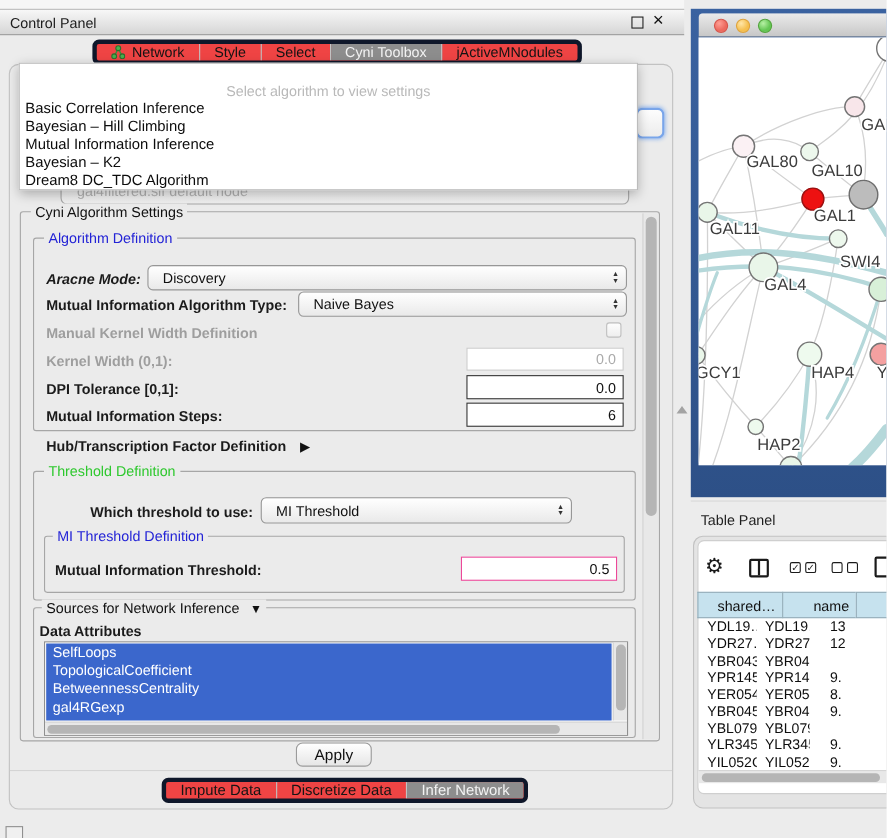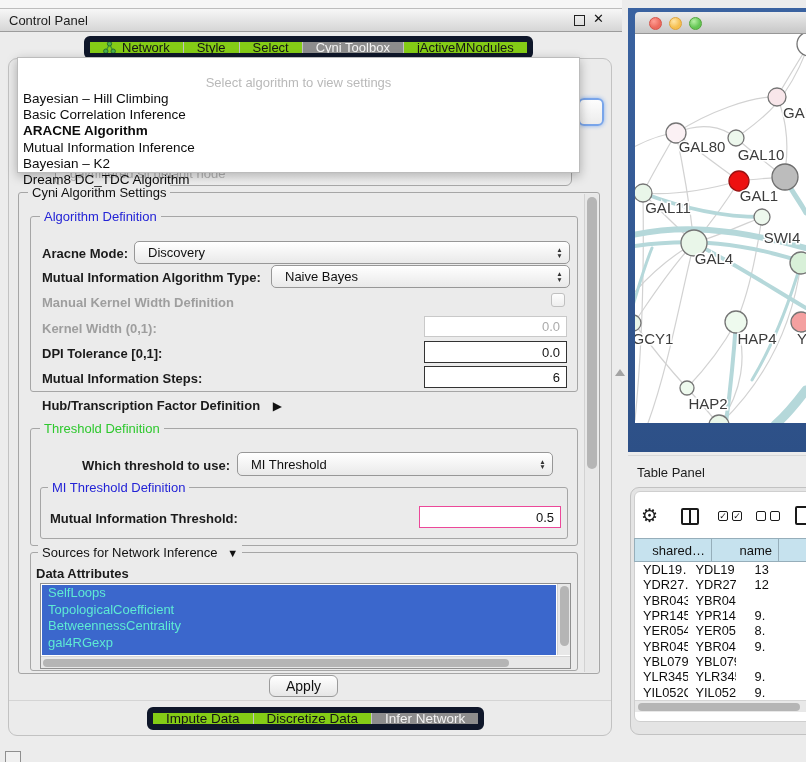--- a/index.html
+++ b/index.html
@@ -8,21 +8,21 @@
   .screen{position:relative;width:806px;height:762px;background:#ececec;overflow:hidden;}
 
   
   .topstrip{position:absolute;left:0;top:0;width:622px;height:8px;background:#f6f6f6;}
   .cp-titlebar{position:absolute;left:0;top:8px;width:622px;height:24px;
     background:linear-gradient(#f7f7f7,#d6d6d6);border-top:1px solid #bdbdbd;border-bottom:1px solid #9c9c9c;}
   .cp-title{position:absolute;left:9px;top:4px;font-size:13px;color:#1c1c1c;}
   .btn-float{position:absolute;left:574px;top:6px;width:11px;height:11px;border:1.5px solid #222;background:transparent;}
   .btn-close{position:absolute;left:593px;top:2px;font-size:13px;font-weight:bold;color:#111;}
 
-  .seg{position:absolute;display:flex;height:23px;border:6px solid #0f172a;border-radius:6px;overflow:hidden;background:#84cc16;justify-content:flex-end;}
+  .seg{position:absolute;display:flex;height:23px;border:4px solid #0f172a;border-radius:6px;overflow:hidden;background:#ef4444;justify-content:flex-end;}
   .seg .tab{display:flex;align-items:center;padding:0 13px;font-size:13px;color:#141414;border-right:1px solid #c3c3c3;white-space:nowrap;}
   .seg .tab:last-child{border-right:none;}
   .seg .tab.sel{background:#8d8d8d;color:#f3f3f3;}
   .tab .ticon{margin-right:6px;display:inline-flex;}
 
   .cp-panel{position:absolute;left:8px;top:58px;width:604px;height:678px;background:#ebebeb;
     border:1px solid #c2c2c2;border-radius:9px;}
 
   
   .frag-combo{position:absolute;left:55px;top:160px;width:517px;height:26px;border:1px solid #a8a8a8;
@@ -60,21 +60,21 @@
   .tfield.dis{border:1px solid #c9c9c9;color:#ababab;}
 
   .checkbox{position:absolute;width:14px;height:14px;border:1px solid #c0c0c0;border-radius:3px;
     background:linear-gradient(#fdfdfd,#eeeeee);}
 
   .arrow-right{display:inline-block;margin-left:9px;font-size:12px;color:#111;}
   .arrow-down{display:inline-block;margin-left:6px;font-size:11px;color:#111;}
 
   .attr-list{position:absolute;left:40px;top:583px;width:531px;height:86px;background:#ffffff;border:1px solid #8f8f8f;}
   .attr-items{position:absolute;left:1px;top:1px;width:514px;height:70px;background:#3b67cc;}
-  .attr-item{height:16.5px;line-height:16.5px;padding-left:6px;font-size:13px;color:#5eead4;white-space:nowrap;}
+  .attr-item{height:16.5px;line-height:16.5px;padding-left:6px;font-size:13px;color:#ffffff;white-space:nowrap;}
   .sb-v{position:absolute;background:#e8e8e8;border-left:1px solid #d2d2d2;}
   .sb-h{position:absolute;background:#e8e8e8;border-top:1px solid #d5d5d5;}
   .sb-thumb-v{position:absolute;left:1.5px;width:9px;background:#b5b5b5;border-radius:5px;}
   .sb-thumb-h{position:absolute;top:1.5px;height:8px;background:#b5b5b5;border-radius:5px;}
 
   .apply-btn{position:absolute;left:269px;top:675px;width:69px;height:22px;border:1px solid #9b9b9b;border-radius:6px;
     background:linear-gradient(#ffffff,#e6e6e6);font-size:14px;color:#111;display:flex;align-items:center;justify-content:center;}
   .cp-bottomline{position:absolute;left:9px;top:700px;width:602px;height:0;border-top:1px solid #d4d4d4;}
 
   .corner-icon{position:absolute;left:5px;top:751px;width:16px;height:14px;border:1px solid #8f8f8f;background:#f0f0f0;}
@@ -156,36 +156,35 @@
   <div class="cp-panel"></div>
 
   <div class="frag-combo">
     <span class="txt">gal4filtered.sif default node</span>
   </div>
   <div class="frag-blue"></div>
 
   <div class="popup">
     <div class="ph">Select algorithm to view settings</div>
     <div id="popup-options">
+        <div class="opt">Basic Correlation Inference</div>
         <div class="opt">Bayesian – Hill Climbing</div>
-        <div class="opt">Basic Correlation Inference</div>
-        <div class="opt sel">ARACNE Algorithm</div>
         <div class="opt">Mutual Information Inference</div>
         <div class="opt">Bayesian – K2</div>
         <div class="opt">Dream8 DC_TDC Algorithm</div>
       </div>
   </div>
 
   <div class="group" style="left:18px;top:192px;width:582px;height:482px;"></div>
   <span class="gtitle" style="left:28px;top:185px;">Cyni Algorithm Settings</span>
 
   <div class="group" style="left:30px;top:216px;width:548px;height:176px;"></div>
   <span class="gtitle blue" style="left:40px;top:209px;">Algorithm Definition</span>
 
-  <span class="rlabel" style="left:42px;top:246px;">Aracne Mode:</span>
+  <span class="rlabel" style="left:42px;top:246px;font-style:italic;">Aracne Mode:</span>
   <div class="combo" style="left:134px;top:241px;width:436px;height:23px;">
     <span class="ctxt">Discovery</span>
     <span class="stepper">
         <span>▲</span>
         <span>▼</span>
       </span>
   </div>
 
   <span class="rlabel" style="left:42px;top:270px;">Mutual Information Algorithm Type:</span>
   <div class="combo" style="left:271px;top:265px;width:299px;height:23px;">
@@ -216,21 +215,21 @@
 
   <span class="rlabel" style="left:42px;top:398px;">
     <span>Hub/Transcription Factor Definition</span>
     <span class="arrow-right">▶</span>
   </span>
 
   <div class="group" style="left:30px;top:428px;width:548px;height:118px;"></div>
   <span class="gtitle green" style="left:40px;top:421px;">Threshold Definition</span>
 
   <span class="rlabel" style="left:82px;top:458px;">Which threshold to use:</span>
-  <div class="combo" style="left:237px;top:452px;width:316px;height:24px;">
+  <div class="combo" style="left:237px;top:452px;width:283px;height:24px;">
     <span class="ctxt">MI Threshold</span>
     <span class="stepper">
         <span>▲</span>
         <span>▼</span>
       </span>
   </div>
 
   <div class="group" style="left:40px;top:487px;width:528px;height:52px;"></div>
   <span class="gtitle blue" style="left:48px;top:480px;">MI Threshold Definition</span>
 

